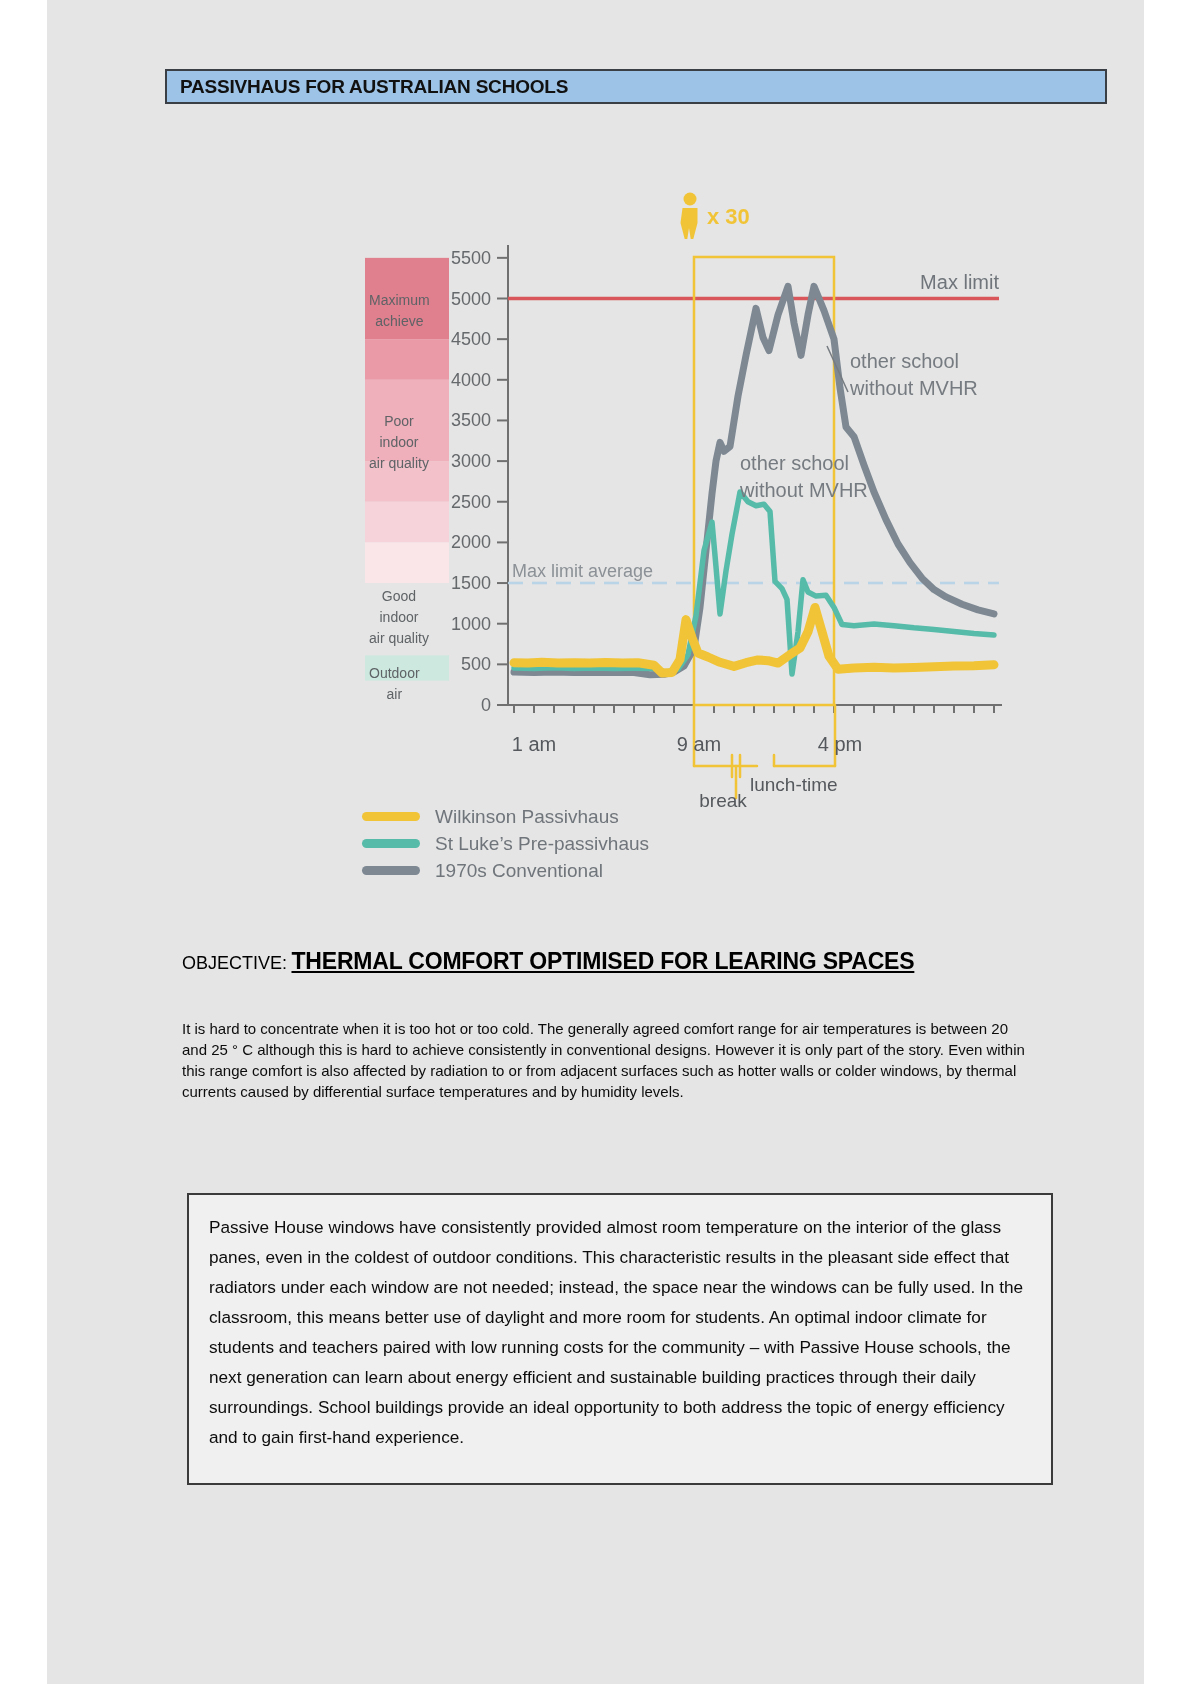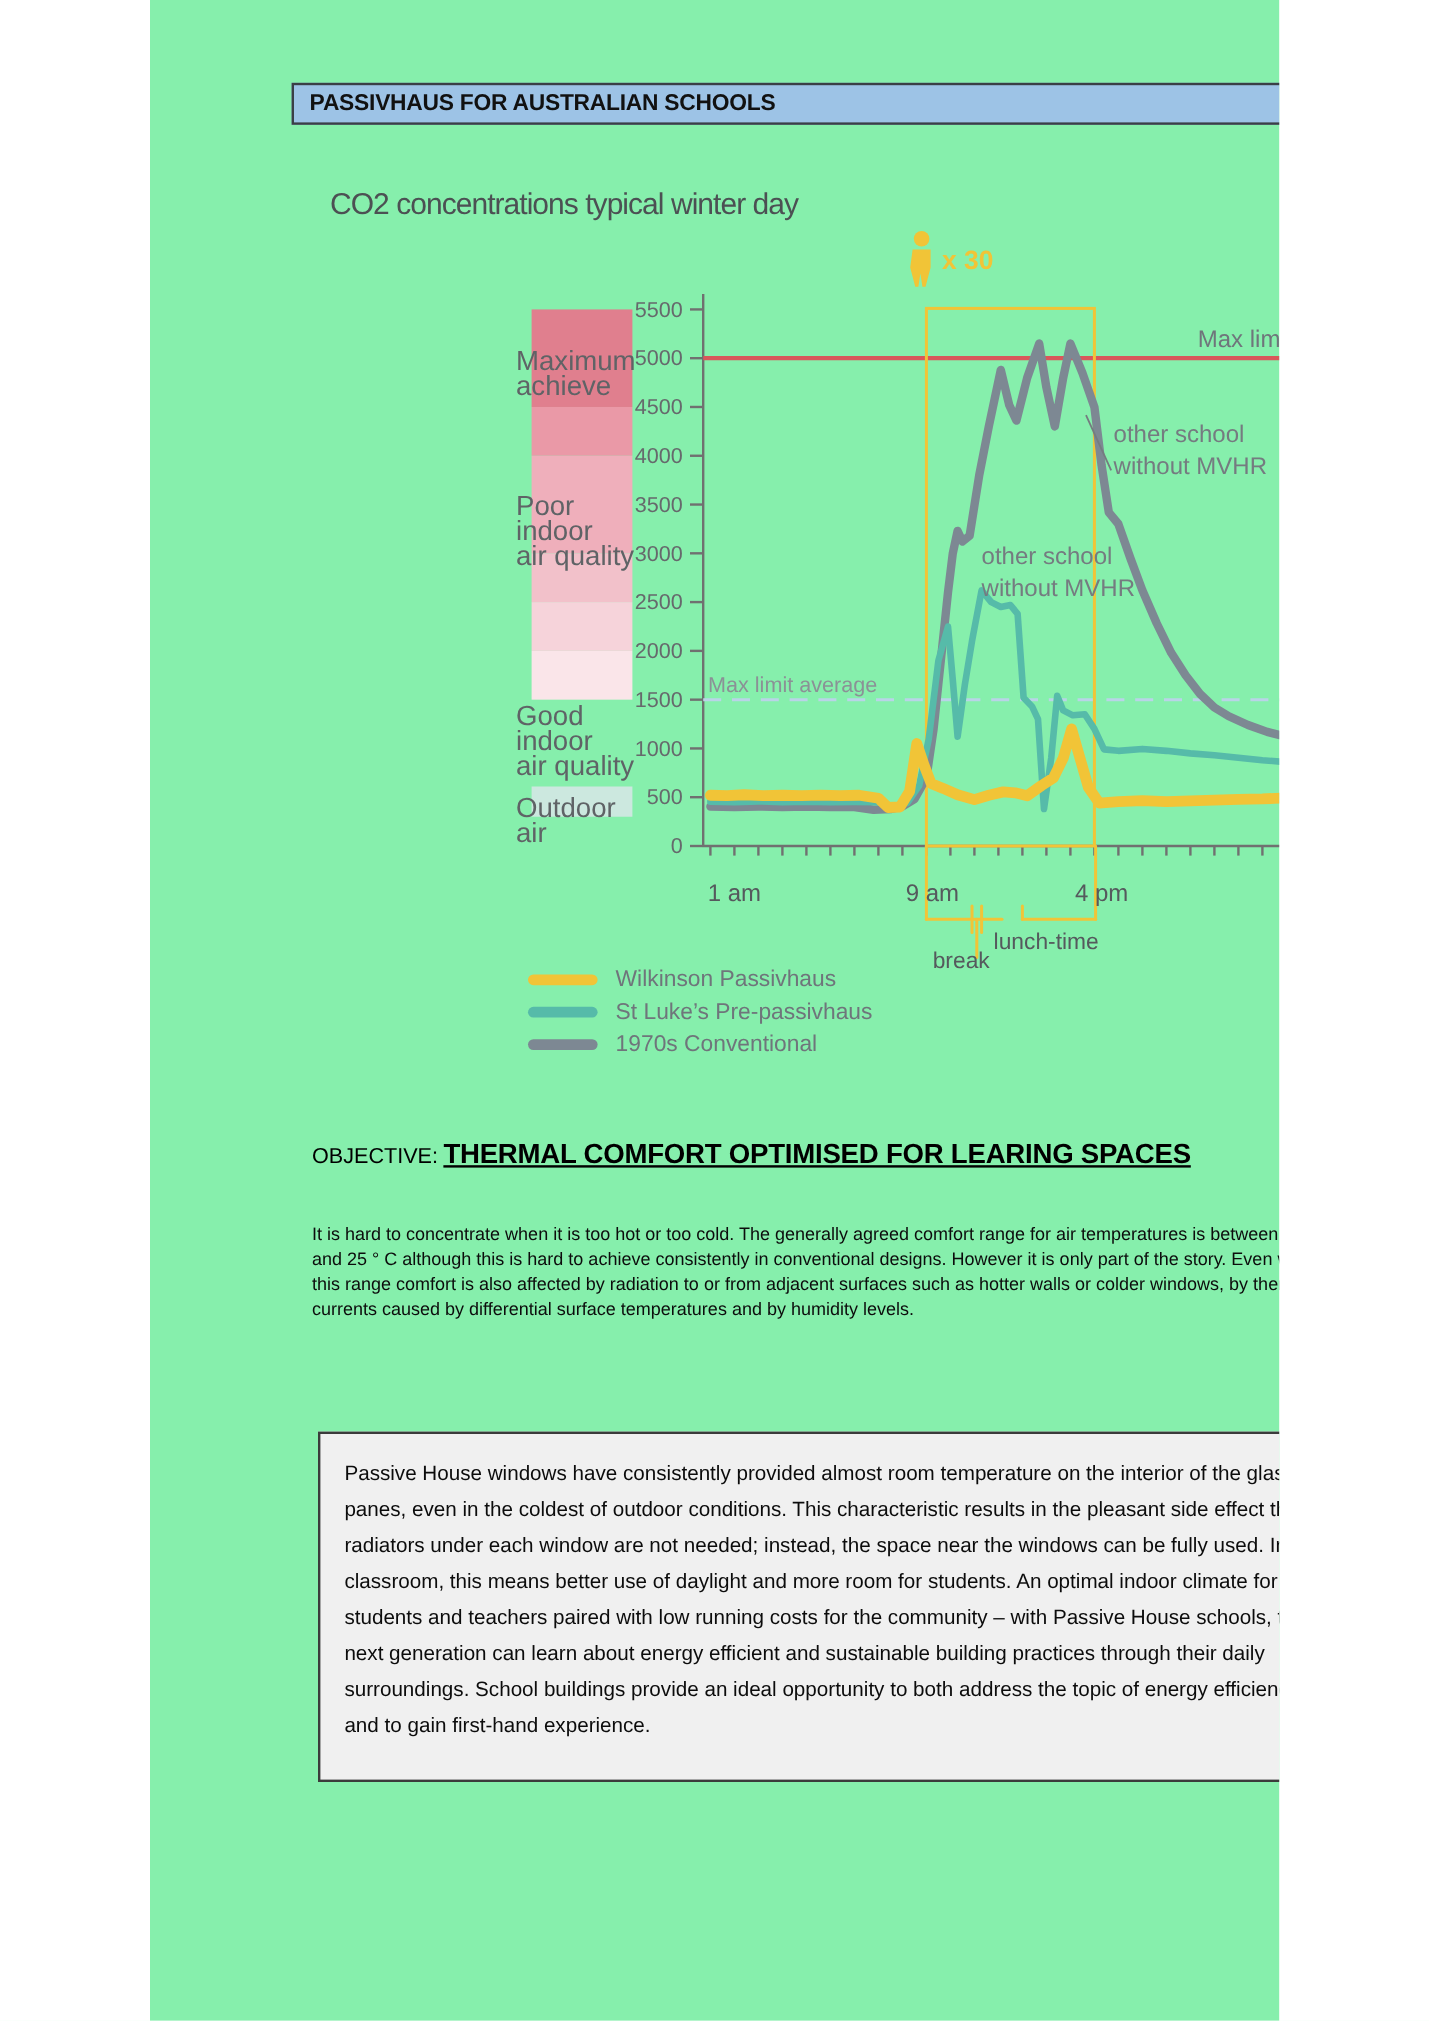--- a/index.html
+++ b/index.html
@@ -1,29 +1,29 @@
 <!DOCTYPE html>
 <html><head>
 <meta charset="utf-8">
 <style>
   html,body{margin:0;padding:0;background:#ffffff;}
-  .page{position:relative;width:941px;height:1684px;margin:0 auto;background:#86efac;
+  .page{position:relative;width:1097px;height:1684px;margin:0 auto;background:#e5e5e5;
         font-family:"Liberation Sans","DejaVu Sans",sans-serif;overflow:hidden;}
 
   
   .banner{position:absolute;left:118px;top:69px;width:938px;height:31px;
           background:#9dc3e6;border:2px solid #3a3f46;display:flex;align-items:center;}
   .banner span{font-size:19px;font-weight:bold;color:#111;padding-left:13px;letter-spacing:-0.2px;}
 
   
   .chart{position:absolute;left:140px;top:150px;width:860px;height:750px;}
   .chart-title{position:absolute;left:10px;top:6px;font-size:25px;color:#4c5053;
                letter-spacing:-0.8px;font-weight:400;}
   .chart svg{position:absolute;left:0;top:0;font-family:inherit;}
-  .band-label{position:absolute;left:165px;font-size:23px;color:#5f6366;line-height:21px;}
+  .band-label{position:absolute;left:182px;font-size:14px;color:#5f6366;line-height:21px;text-align:center;}
   .band-label div{white-space:nowrap;}
   .legend{position:absolute;left:175px;top:653px;}
   .legend-row{display:flex;align-items:center;height:27px;}
   .legend-swatch{width:58px;height:9px;border-radius:5px;margin-right:15px;flex:0 0 auto;}
   .legend-label{font-size:19px;color:#6f757b;white-space:nowrap;}
 
   
   .objective{position:absolute;left:135px;top:948px;width:900px;}
   .objective .lbl{font-size:18px;color:#000;margin-top:32px;}
   .objective .ttl{font-size:23px;font-weight:bold;color:#000;letter-spacing:-0.2px;text-decoration:underline;}
@@ -36,21 +36,20 @@
 </head>
 <body>
 
 <div class="page">
 
   <div class="banner">
     <span>PASSIVHAUS FOR AUSTRALIAN SCHOOLS</span>
   </div>
 
   <div class="chart">
-    <div class="chart-title">CO2 concentrations typical winter day</div>
 
     <svg id="plot" width="860" height="750" viewBox="0 0 860 750">
 
       <g id="gen-bands">
           <rect x="178" width="84" y="107.85000000000002" height="81.30000000000001" fill="#E07F8E"></rect>
           <rect x="178" width="84" y="189.15000000000003" height="40.64999999999998" fill="#EA99A7"></rect>
           <rect x="178" width="84" y="229.8" height="81.30000000000001" fill="#EFAFBB"></rect>
           <rect x="178" width="84" y="311.1" height="40.64999999999998" fill="#F2C1CA"></rect>
           <rect x="178" width="84" y="351.75" height="40.64999999999998" fill="#F6D3DA"></rect>
           <rect x="178" width="84" y="392.4" height="40.650000000000034" fill="#FAE5E9"></rect>

